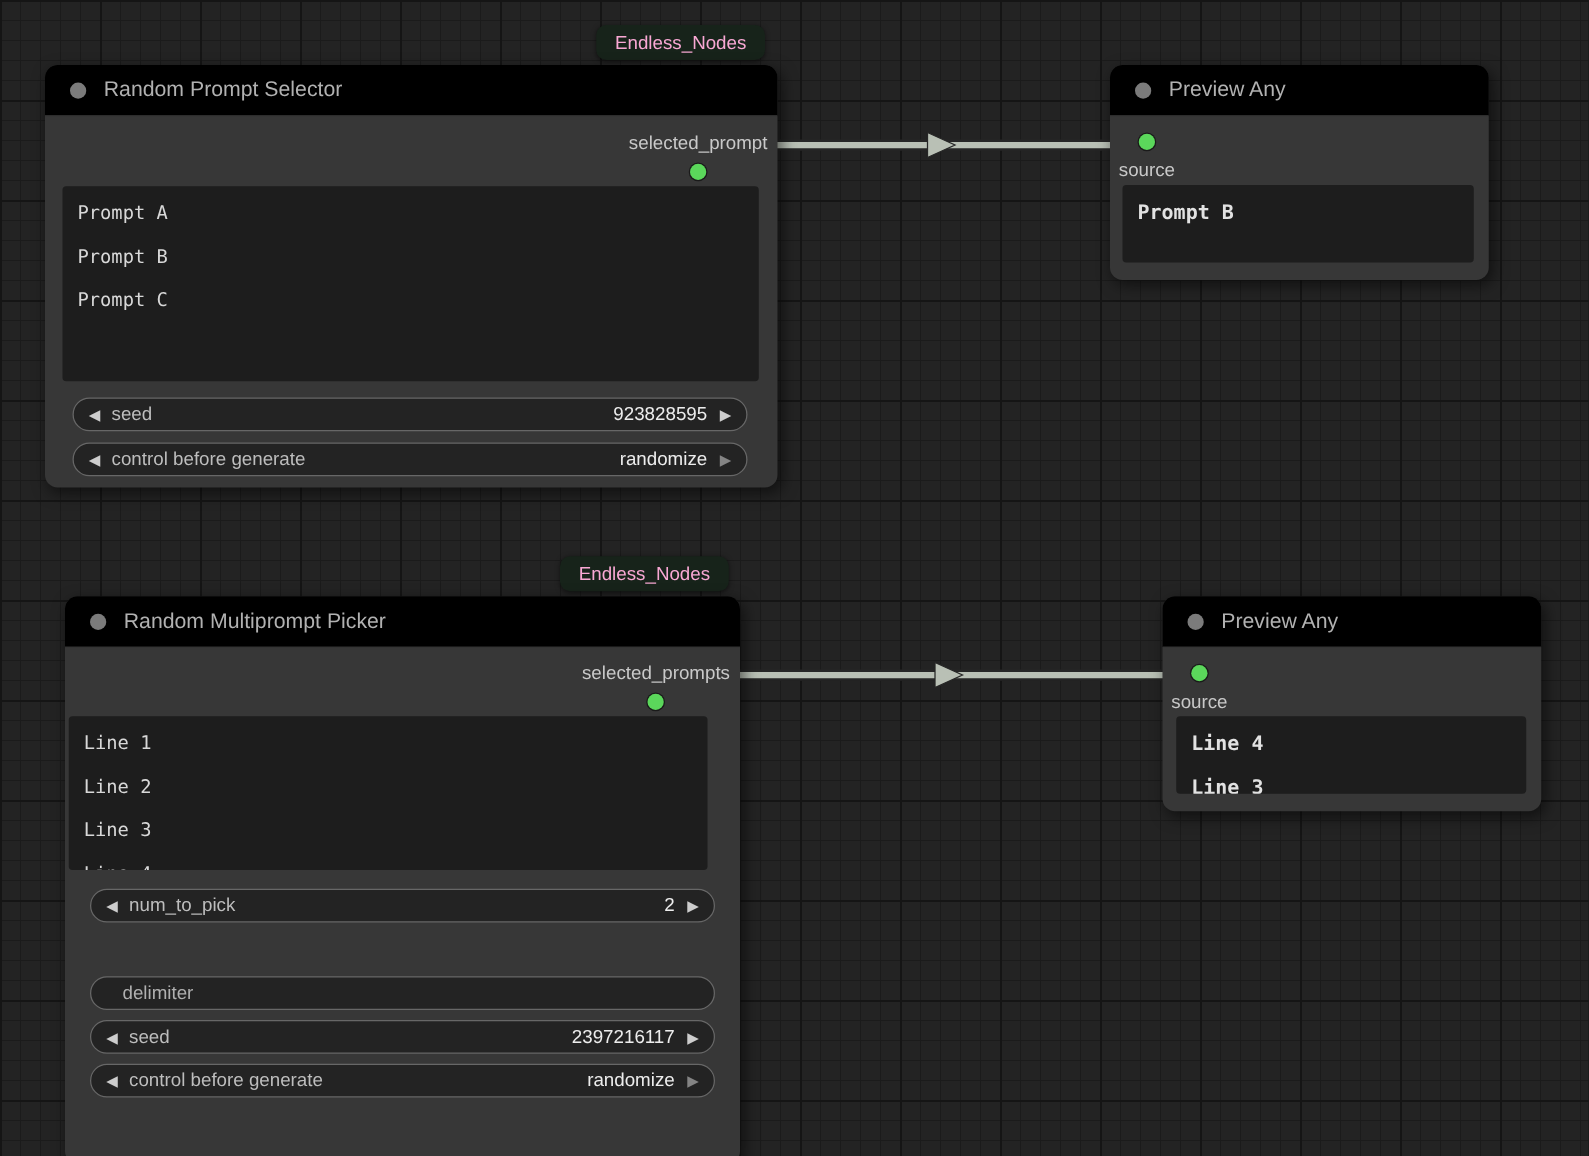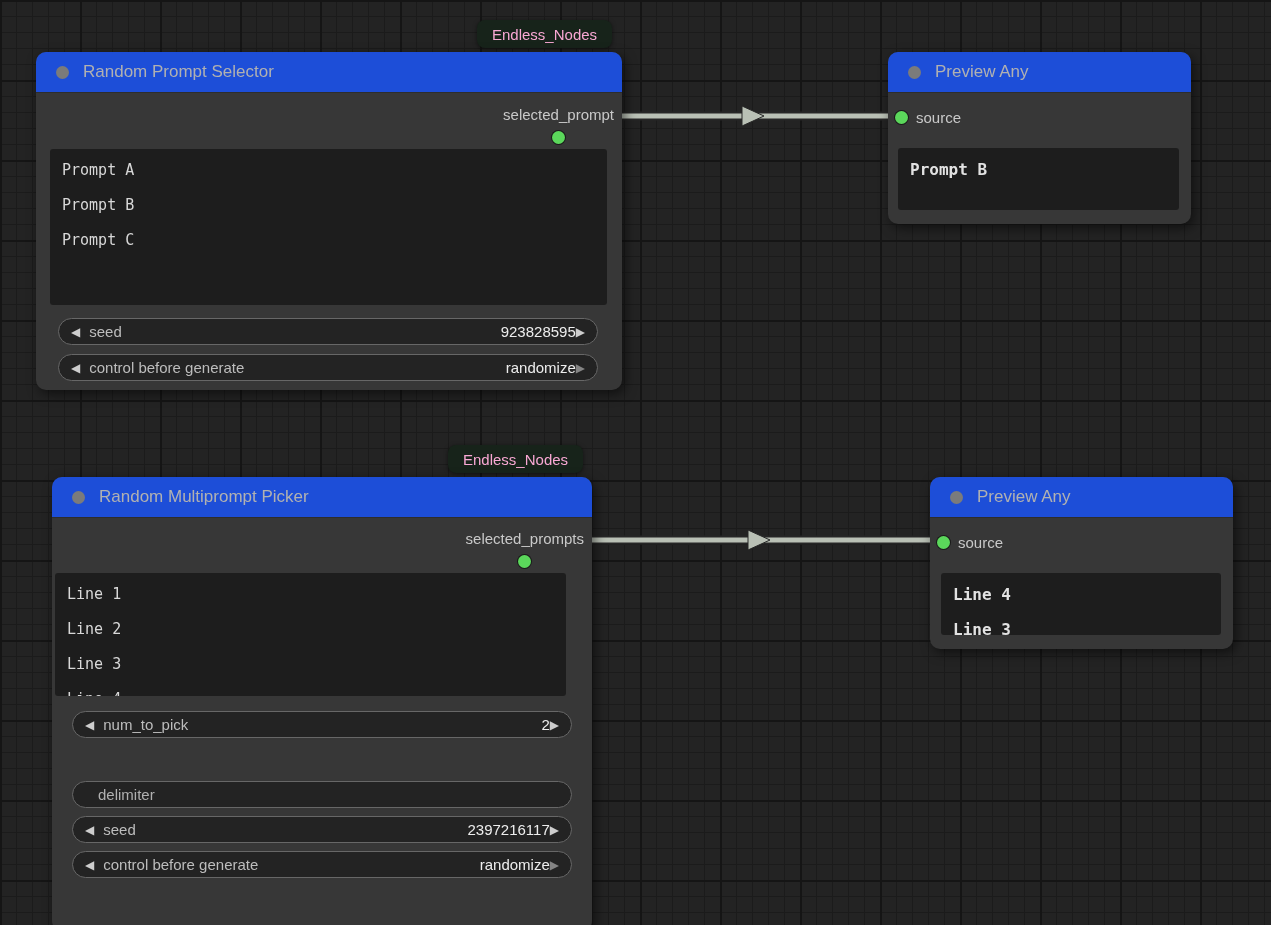--- a/index.html
+++ b/index.html
@@ -19,25 +19,25 @@
     background:#17231a;color:#f9a8d4;font-size:15px;
     display:flex;align-items:center;justify-content:center;
     box-shadow:0 1px 4px rgba(0,0,0,0.5);
   }
   .node{
     position:absolute;background:#373737;border-radius:10px;
     box-shadow:3px 4px 12px rgba(0,0,0,0.55);
   }
   .node-title{
     height:40px;display:flex;align-items:center;gap:14px;padding-left:20px;
-    background:#1d4ed8;border-bottom:1px solid #2d2d2d;border-radius:10px 10px 0 0;
+    background:#000000;border-bottom:1px solid #2d2d2d;border-radius:10px 10px 0 0;
   }
   .title-dot{width:13px;height:13px;border-radius:50%;background:#7b7b7b;flex:0 0 auto;}
   .title-text{color:#b1b1b1;font-size:17px;white-space:nowrap;}
-  .port-row{position:absolute;display:flex;align-items:center;gap:8px;height:20px;}
+  .port-row{position:absolute;display:flex;align-items:center;gap:8px;height:20px;flex-direction:column;}
   .port-row.out{flex-direction:column;}
   .port-label{color:#c9c9c9;font-size:15px;white-space:nowrap;}
   .dot-green{
     width:13px;height:13px;border-radius:50%;background:#5bd75b;
     box-shadow:0 0 0 1px #1a1a1a;flex:0 0 auto;
   }
   .textbox{
     position:absolute;background:#1d1d1d;border-radius:3px;
     padding:4px 12px;box-sizing:border-box;
     font-family:"DejaVu Sans Mono", monospace;
@@ -45,21 +45,21 @@
   }
   .textbox.preview{font-size:16px;font-weight:bold;color:#e2e2e2;}
   .widget{
     position:absolute;height:27px;box-sizing:border-box;
     border:1px solid #676767;border-radius:14px;background:#232323;
     display:flex;align-items:center;padding:0 12px;font-size:15px;
   }
   .w-arrow{color:#cdcdcd;font-size:12px;line-height:1;flex:0 0 auto;cursor:pointer;}
   .w-arrow.dim{color:#848484;}
   .w-label{color:#bdbdbd;margin-left:9px;white-space:nowrap;}
-  .w-value{margin-left:auto;color:#ededed;white-space:nowrap;}
+  .w-value{margin-left:auto;color:#ededed;margin-right:10px;white-space:nowrap;}
   .w-toggle{
     width:20px;height:20px;border-radius:50%;background:#3e3e3e;
     margin-right:-6px;flex:0 0 auto;cursor:pointer;
   }
   svg.links{position:absolute;left:0;top:0;pointer-events:none;}
 </style>
 </head>
 <body>
 
 <div id="canvas">

